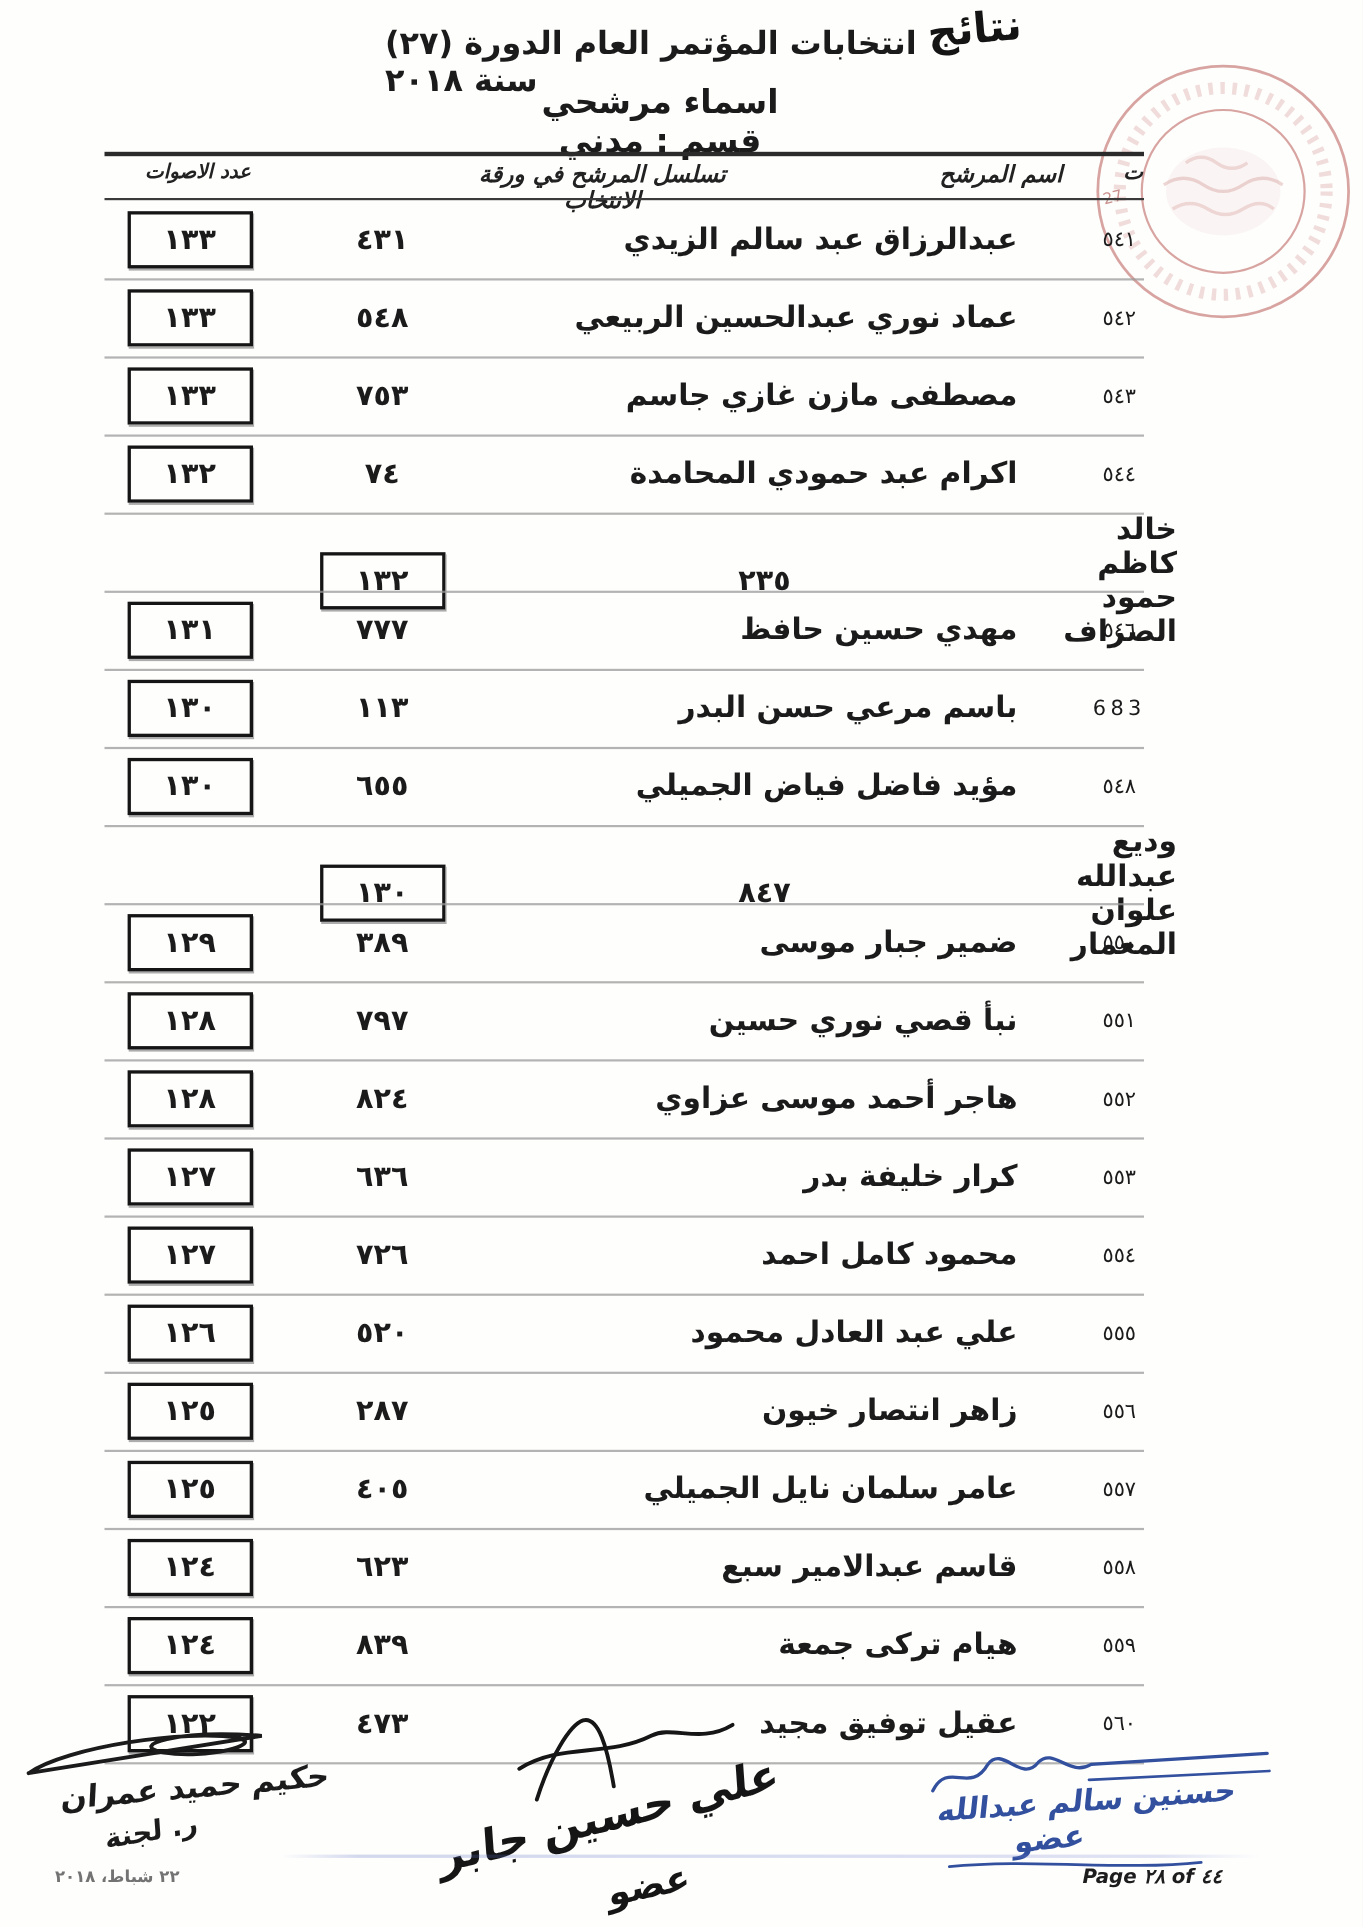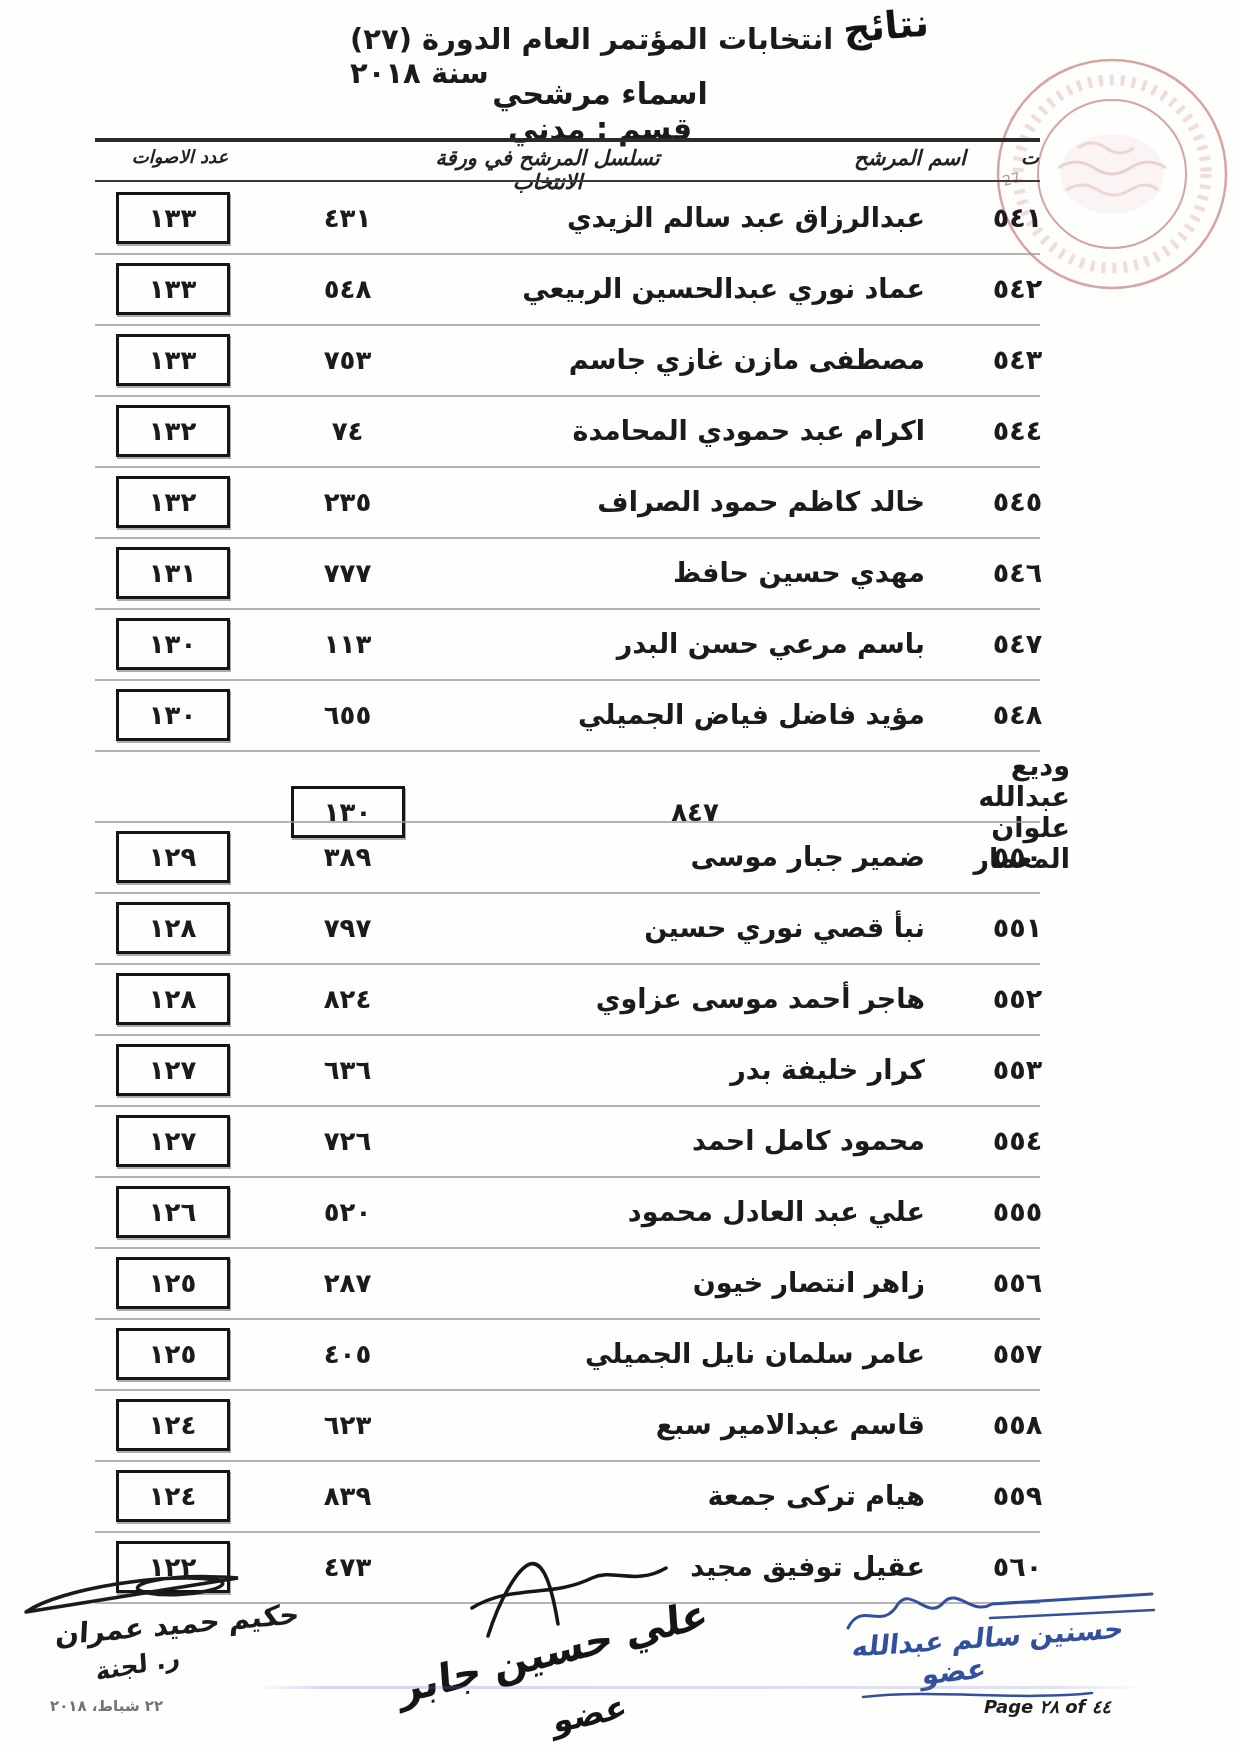--- a/index.html
+++ b/index.html
@@ -25,21 +25,21 @@
   .colhead{position:absolute;top:146px;font-size:21px;font-weight:bold;font-style:italic;
     text-align:center;direction:rtl;color:#222;}
   .h-serial{left:1000px;width:60px;font-size:19px;}
   .h-name{left:845px;width:130px;}
   .h-seq{left:420px;width:255px;}
   .h-votes{left:100px;width:160px;font-size:18px;}
   
   .row{position:absolute;left:95px;width:995px;height:71px;direction:rtl;
     display:grid;grid-template-columns:145px 500px 195px 155px;align-items:center;}
   .cell{display:flex;align-items:center;height:100%;}
-  .c-serial{justify-content:center;font-size:27px;font-weight:bold;letter-spacing:4px;}
+  .c-serial{justify-content:center;font-size:19px;font-weight:normal;letter-spacing:4px;}
   .c-name{justify-content:flex-start;padding-inline-start:20px;
     font-size:27px;font-weight:bold;}
   .c-seq{justify-content:center;font-size:26px;font-weight:bold;letter-spacing:4px;}
   .c-votes{justify-content:center;}
   .vbox{display:flex;align-items:center;justify-content:center;
     width:108px;height:46px;border:3px solid #151515;
     font-size:26px;font-weight:bold;letter-spacing:4px;
     box-shadow:1px 2px 0 rgba(20,20,20,.35);}
   
   .stamp{left:988px;top:50px;mix-blend-mode:multiply;}
@@ -122,39 +122,38 @@
     <div class="row" style="top: 395px;">
       <div class="cell c-serial">٥٤٤</div>
       <div class="cell c-name">اكرام عبد حمودي المحامدة</div>
       <div class="cell c-seq">٧٤</div>
       <div class="cell c-votes">
         <span class="vbox">١٣٢</span>
       </div>
     </div>
   <div class="sep" style="top: 466px;"></div>
     <div class="row" style="top: 466px;">
-      <div class="cell c-serial">٥٤٥</div>
       <div class="cell c-name">خالد كاظم حمود الصراف</div>
       <div class="cell c-seq">٢٣٥</div>
       <div class="cell c-votes">
         <span class="vbox">١٣٢</span>
       </div>
     </div>
   <div class="sep" style="top: 537px;"></div>
     <div class="row" style="top: 537px;">
       <div class="cell c-serial">٥٤٦</div>
       <div class="cell c-name">مهدي حسين حافظ</div>
       <div class="cell c-seq">٧٧٧</div>
       <div class="cell c-votes">
         <span class="vbox">١٣١</span>
       </div>
     </div>
   <div class="sep" style="top: 608px;"></div>
     <div class="row" style="top: 608px;">
-      <div class="cell c-serial">٥٤٧</div>
+      <div class="cell c-serial">683</div>
       <div class="cell c-name">باسم مرعي حسن البدر</div>
       <div class="cell c-seq">١١٣</div>
       <div class="cell c-votes">
         <span class="vbox">١٣٠</span>
       </div>
     </div>
   <div class="sep" style="top: 679px;"></div>
     <div class="row" style="top: 679px;">
       <div class="cell c-serial">٥٤٨</div>
       <div class="cell c-name">مؤيد فاضل فياض الجميلي</div>

